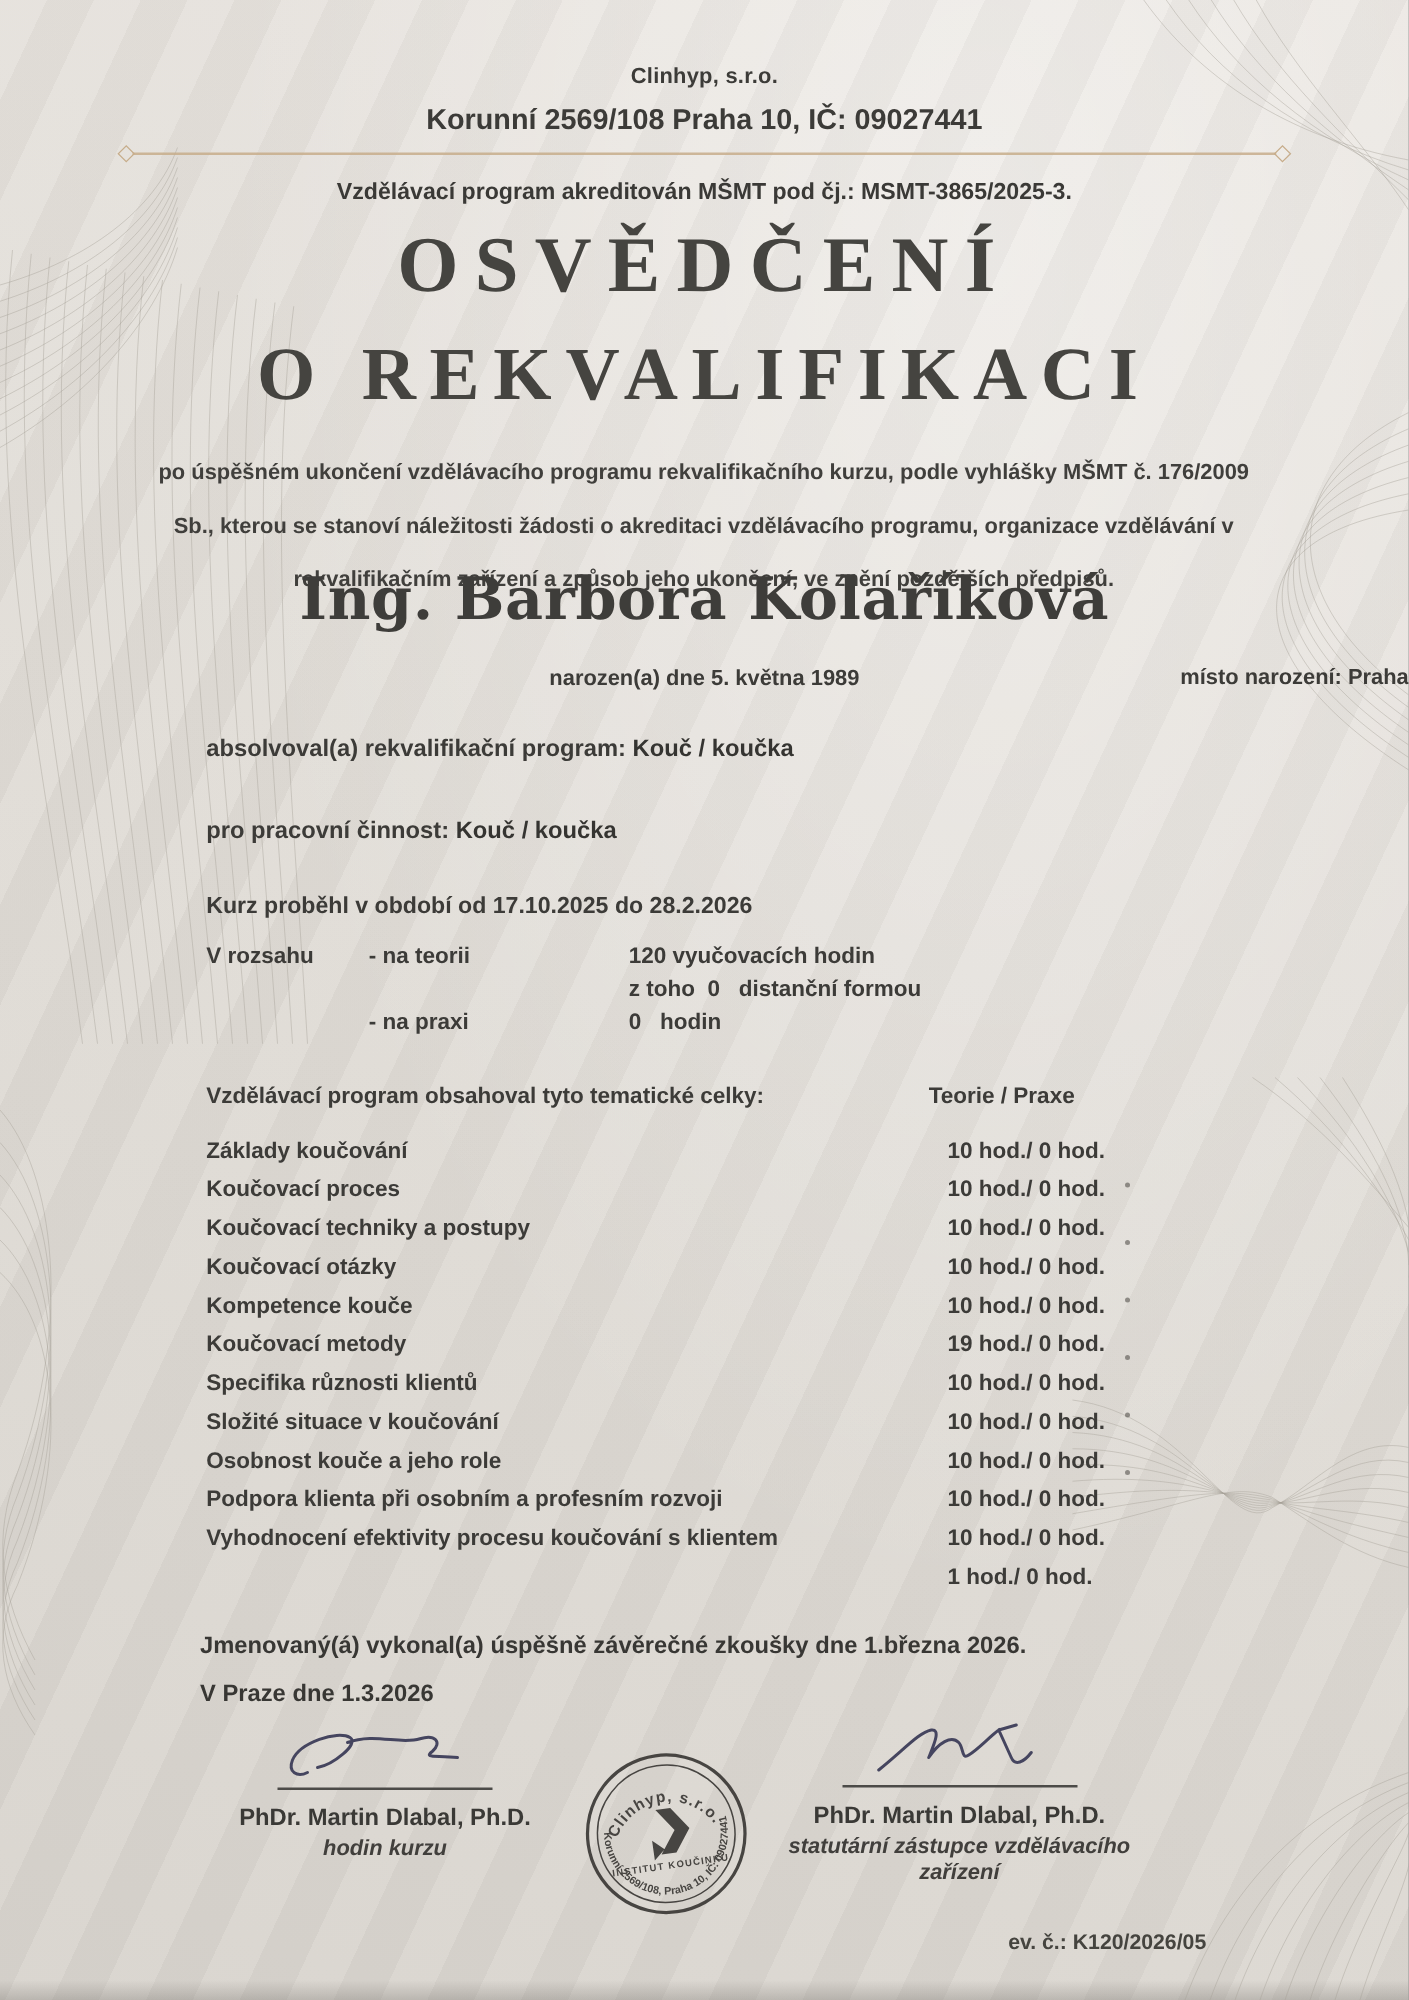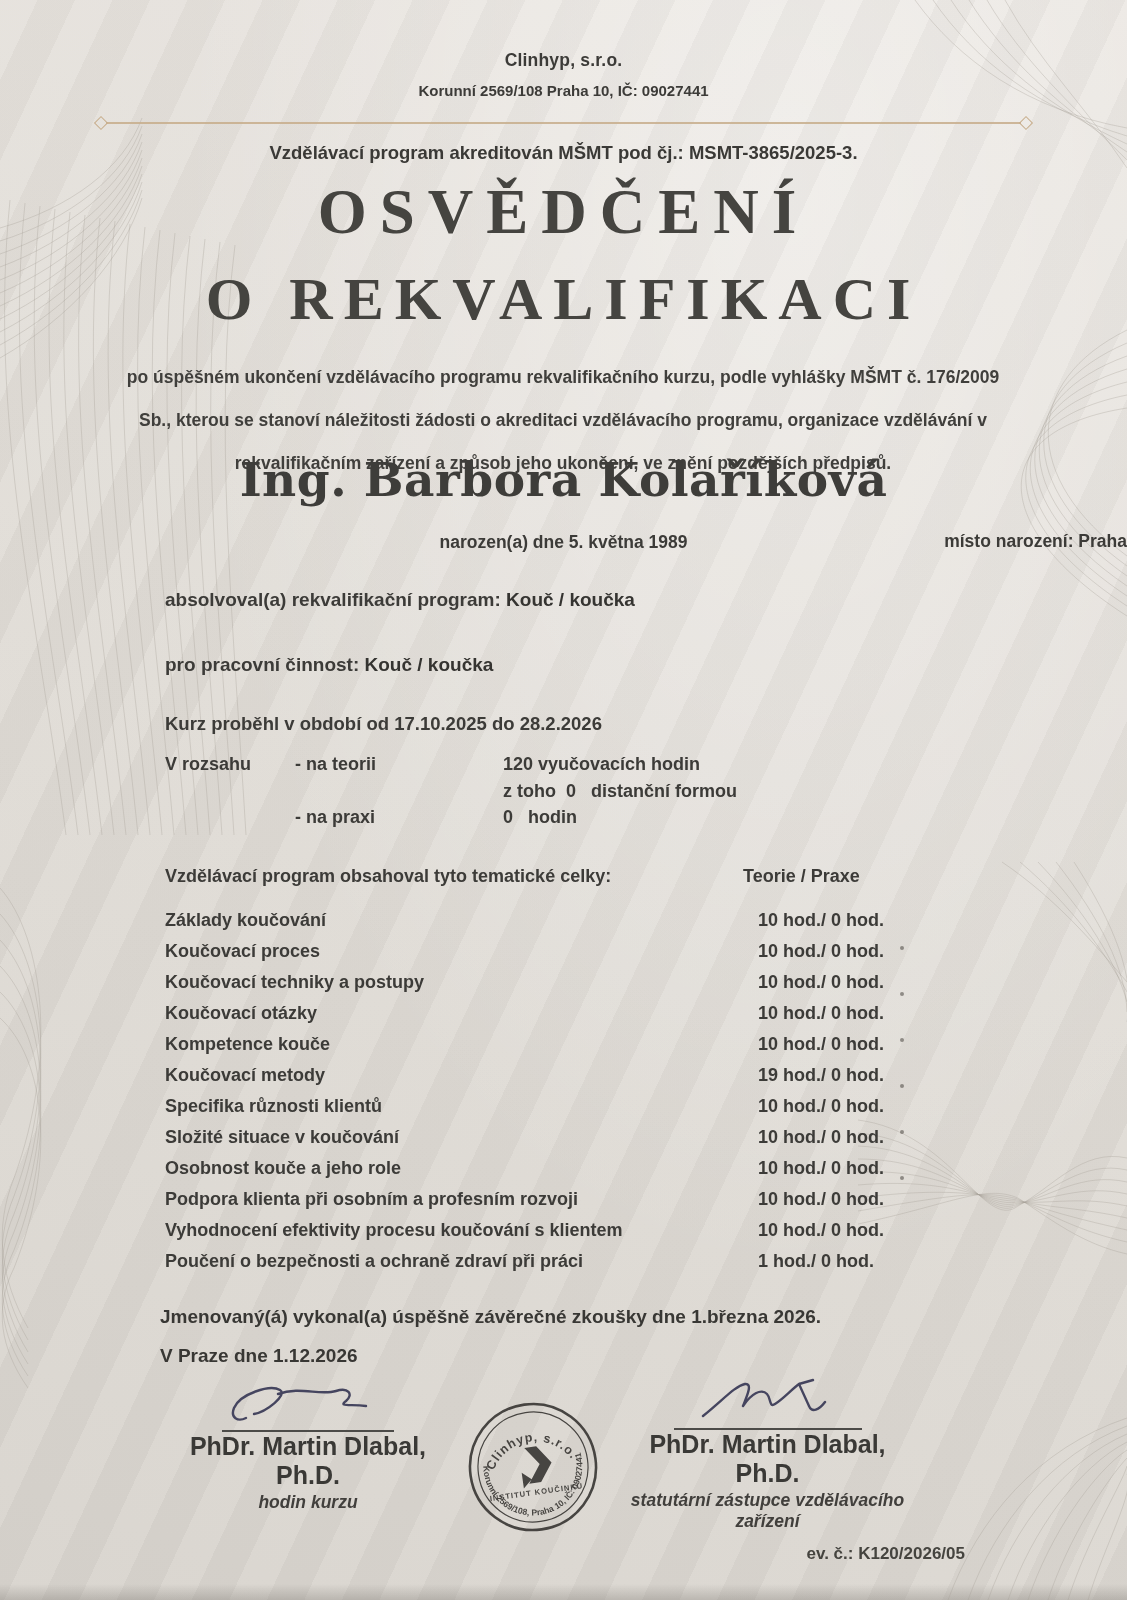--- a/index.html
+++ b/index.html
@@ -16,21 +16,21 @@
       linear-gradient(200deg,#e9e5e0 0%, #e1ddd7 45%, #d8d4ce 100%);
   }
   .abs{position:absolute;}
   .ctr{left:0;width:100%;text-align:center;}
   #deco{position:absolute;inset:0;z-index:0;}
   #deco path{fill:none;stroke:#a59f96;stroke-width:.8;opacity:.42;}
   #deco circle{fill:#55524d;opacity:.6;}
   .content{position:relative;z-index:1;}
 
   .company{top:50px;font-size:17.5px;font-weight:600;letter-spacing:.2px;}
-  .address{top:82px;font-size:15px;font-weight:600;}
+  .address{top:82px;font-size:23px;font-weight:600;}
   .divider{top:118px;left:96px;width:935px;display:flex;align-items:center;}
   .divider .line{flex:1;height:2px;background:var(--divider);opacity:.85;}
   .divider .dia{width:8px;height:8px;border:1.6px solid var(--divider);transform:rotate(45deg);background:transparent;}
   .accred{top:142px;font-size:18.5px;font-weight:600;color:#3a3936;}
 
   .title1{top:176px;font-family:"Liberation Serif",serif;font-weight:700;font-size:63px;letter-spacing:13px;color:#454440;}
   .title2{top:265px;font-family:"Liberation Serif",serif;font-weight:700;font-size:60px;letter-spacing:11px;color:#454440;}
 
   .intro{top:356px;left:113px;width:900px;text-align:center;font-size:17.5px;line-height:43px;font-weight:600;color:#403f3c;}
 
@@ -54,21 +54,21 @@
   .topicrows{top:910px;left:165px;width:820px;position:absolute;}
   .trow{position:relative;height:31px;font-size:18px;font-weight:600;}
   .trow .tl{position:absolute;left:0;white-space:nowrap;text-align:center;}
   .trow .th{position:absolute;left:593px;white-space:nowrap;}
 
   .exam{top:1306px;left:160px;font-size:19px;font-weight:700;color:#383734;}
   .placedate{top:1345px;left:160px;font-size:19px;font-weight:700;color:#383734;}
 
   .sigblock{position:absolute;text-align:center;}
   .sigblock .sline{height:2px;background:#4c4b48;margin:0 auto;}
-  .sigblock .sname{font-size:25px;font-weight:600;margin-top:0;color:#3a3936;}
+  .sigblock .sname{font-size:19px;font-weight:600;margin-top:12px;color:#3a3936;}
   .sigblock .srole{font-size:17.5px;font-style:italic;font-weight:600;margin-top:2px;color:#413f3c;}
   .sig-svg{display:block;margin:0 auto;}
   .sig-svg path{fill:none;stroke:var(--ink);stroke-width:2.4;stroke-linecap:round;}
 
   .stampbox{top:1387px;left:453px;width:160px;height:160px;position:absolute;transform:rotate(-8deg);opacity:.92;}
   .stampbox .ring{fill:none;stroke:var(--stamp);}
   .stampbox text{fill:var(--stamp);font-family:"Liberation Sans",sans-serif;font-weight:700;}
   .stampbox .logo{fill:var(--stamp);}
 
   .evnum{top:1544px;left:0;width:965px;text-align:right;font-size:17px;font-weight:700;color:#45443f;}
@@ -254,27 +254,26 @@
         </div>
       <div class="trow">
           <span class="tl">Podpora klienta při osobním a profesním rozvoji</span>
           <span class="th">10 hod./ 0 hod.</span>
         </div>
       <div class="trow">
           <span class="tl">Vyhodnocení efektivity procesu koučování s klientem</span>
           <span class="th">10 hod./ 0 hod.</span>
         </div>
       <div class="trow">
-          <span class="tl">Poučení o bezpečnosti a ochraně zdraví při práci</span>
           <span class="th">1 hod./ 0 hod.</span>
         </div>
     </div>
 
     <div class="abs exam">Jmenovaný(á) vykonal(a) úspěšně závěrečné zkoušky dne 1.března 2026.</div>
-    <div class="abs placedate">V Praze dne 1.12.2026</div>
+    <div class="abs placedate">V Praze dne 1.3.2026</div>
 
     <div class="sigblock" style="left:178px;top:1378px;width:260px;">
       <svg class="sig-svg" width="200" height="52" viewBox="0 0 200 52">
         <path d="M38,40 C 30,44 22,40 26,30 C 32,16 62,6 72,12 C 80,17 58,34 46,36 M70,16 C 92,8 112,18 128,13 C 140,9 146,16 138,23 C 130,29 142,26 158,28"></path>
       </svg>
       <div class="sline" style="width:172px;"></div>
       <div class="sname">PhDr. Martin Dlabal, Ph.D.</div>
       <div class="srole">hodin kurzu</div>
     </div>
 

